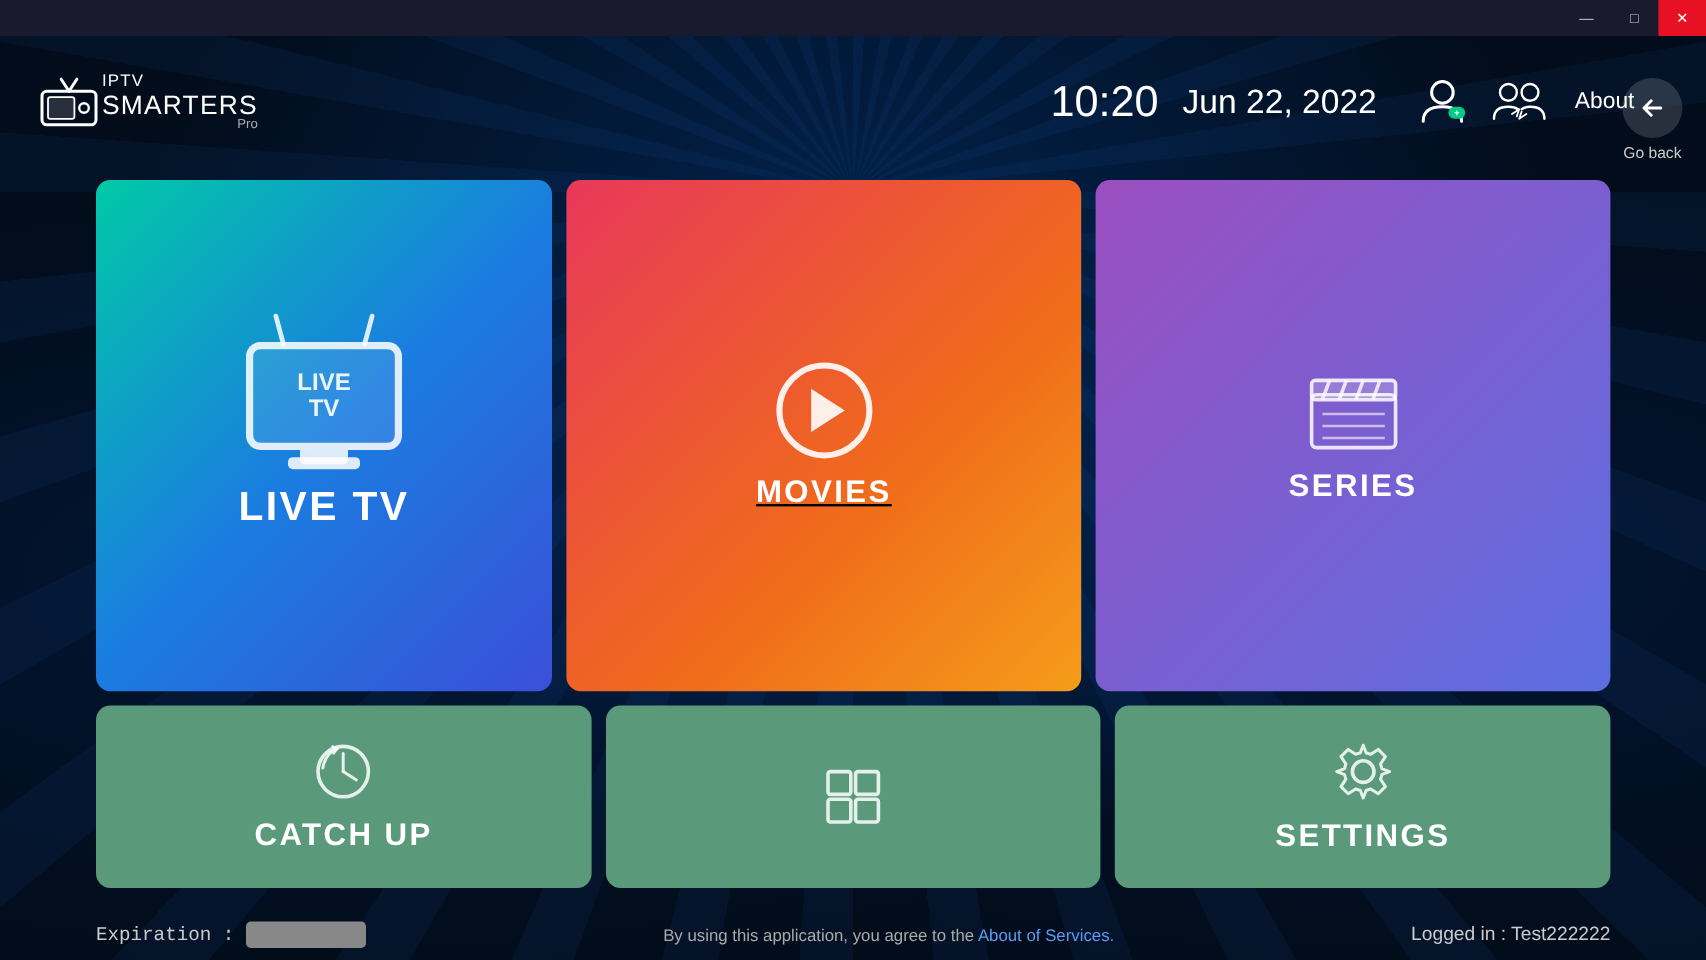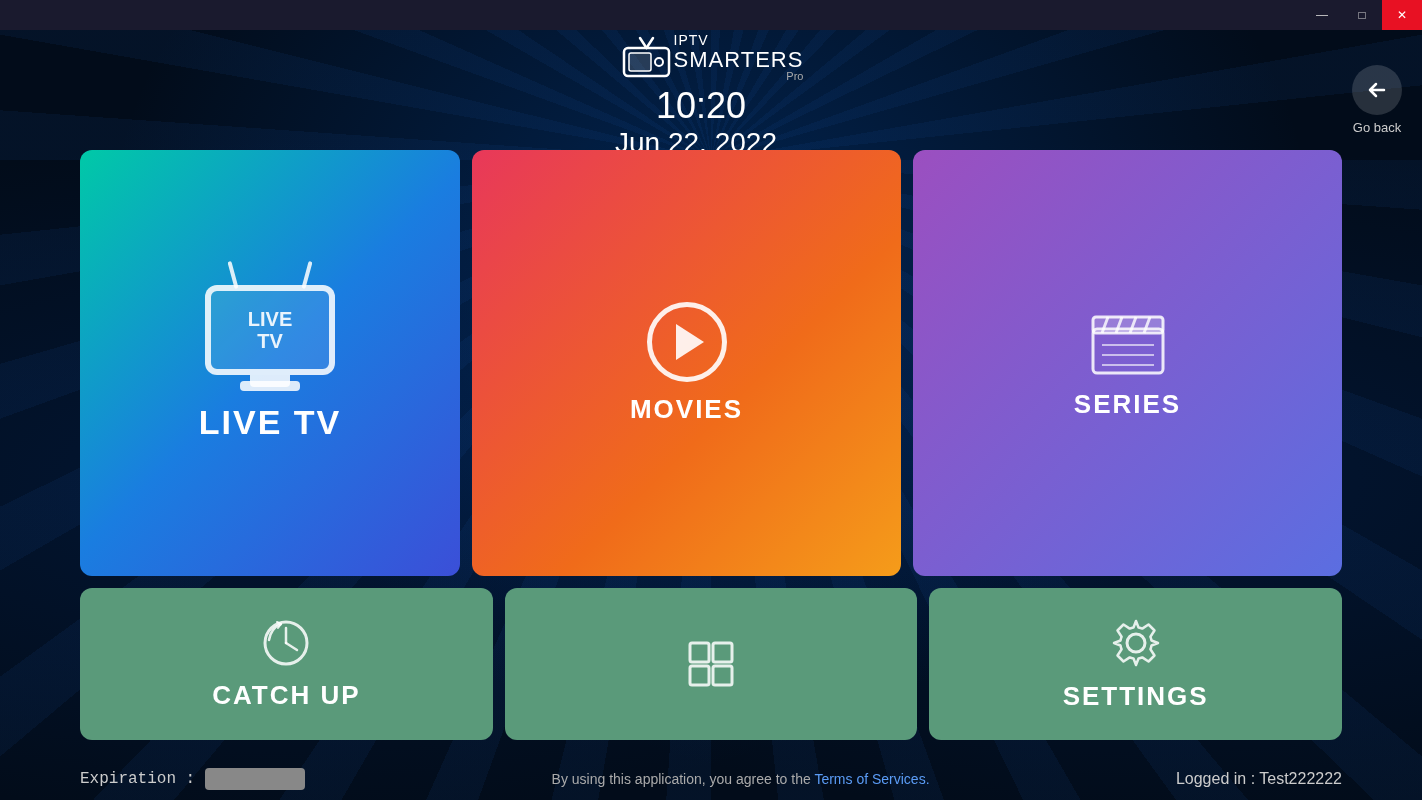--- a/index.html
+++ b/index.html
@@ -62,21 +62,20 @@
     
     .header {
       position: absolute;
       top: 30px;
       left: 0; right: 0;
       height: 110px;
       display: flex;
       align-items: center;
       padding: 0 30px;
       z-index: 10;
-      flex-direction: column;
     }
 
     .logo-area {
       display: flex;
       align-items: center;
       gap: 0px;
     }
 
     .logo-icon {
       width: 55px;
@@ -221,20 +220,21 @@
     }
 
     .card-live-tv {
       flex: 0 0 380px;
       background: linear-gradient(135deg, #00c9a7 0%, #1a7de0 50%, #3b4fd8 100%);
     }
 
     .card-movies {
       flex: 1;
       background: linear-gradient(135deg, #e8385a 0%, #f06b1a 60%, #f59c1a 100%);
+      text-decoration: underline;
     }
 
     .card-series {
       flex: 1;
       background: linear-gradient(135deg, #9b4fc0 0%, #5b6ee1 100%);
     }
 
     .card-catchup {
       flex: 1;
       background: #5a9a7a;
@@ -547,16 +547,16 @@
   </div>
 </div>
 
 <div class="footer">
   <div class="footer-expiration">
     <span>Expiration :</span>
     <div class="expiration-redacted"></div>
   </div>
   <div class="footer-center">
     <span>By using this application, you agree to the</span>
-    <a href="#">Terms of Services.</a>
+    <a href="#">About of Services.</a>
   </div>
   <div class="footer-logged">Logged in : Test222222</div>
 </div>
 
 </body></html>

